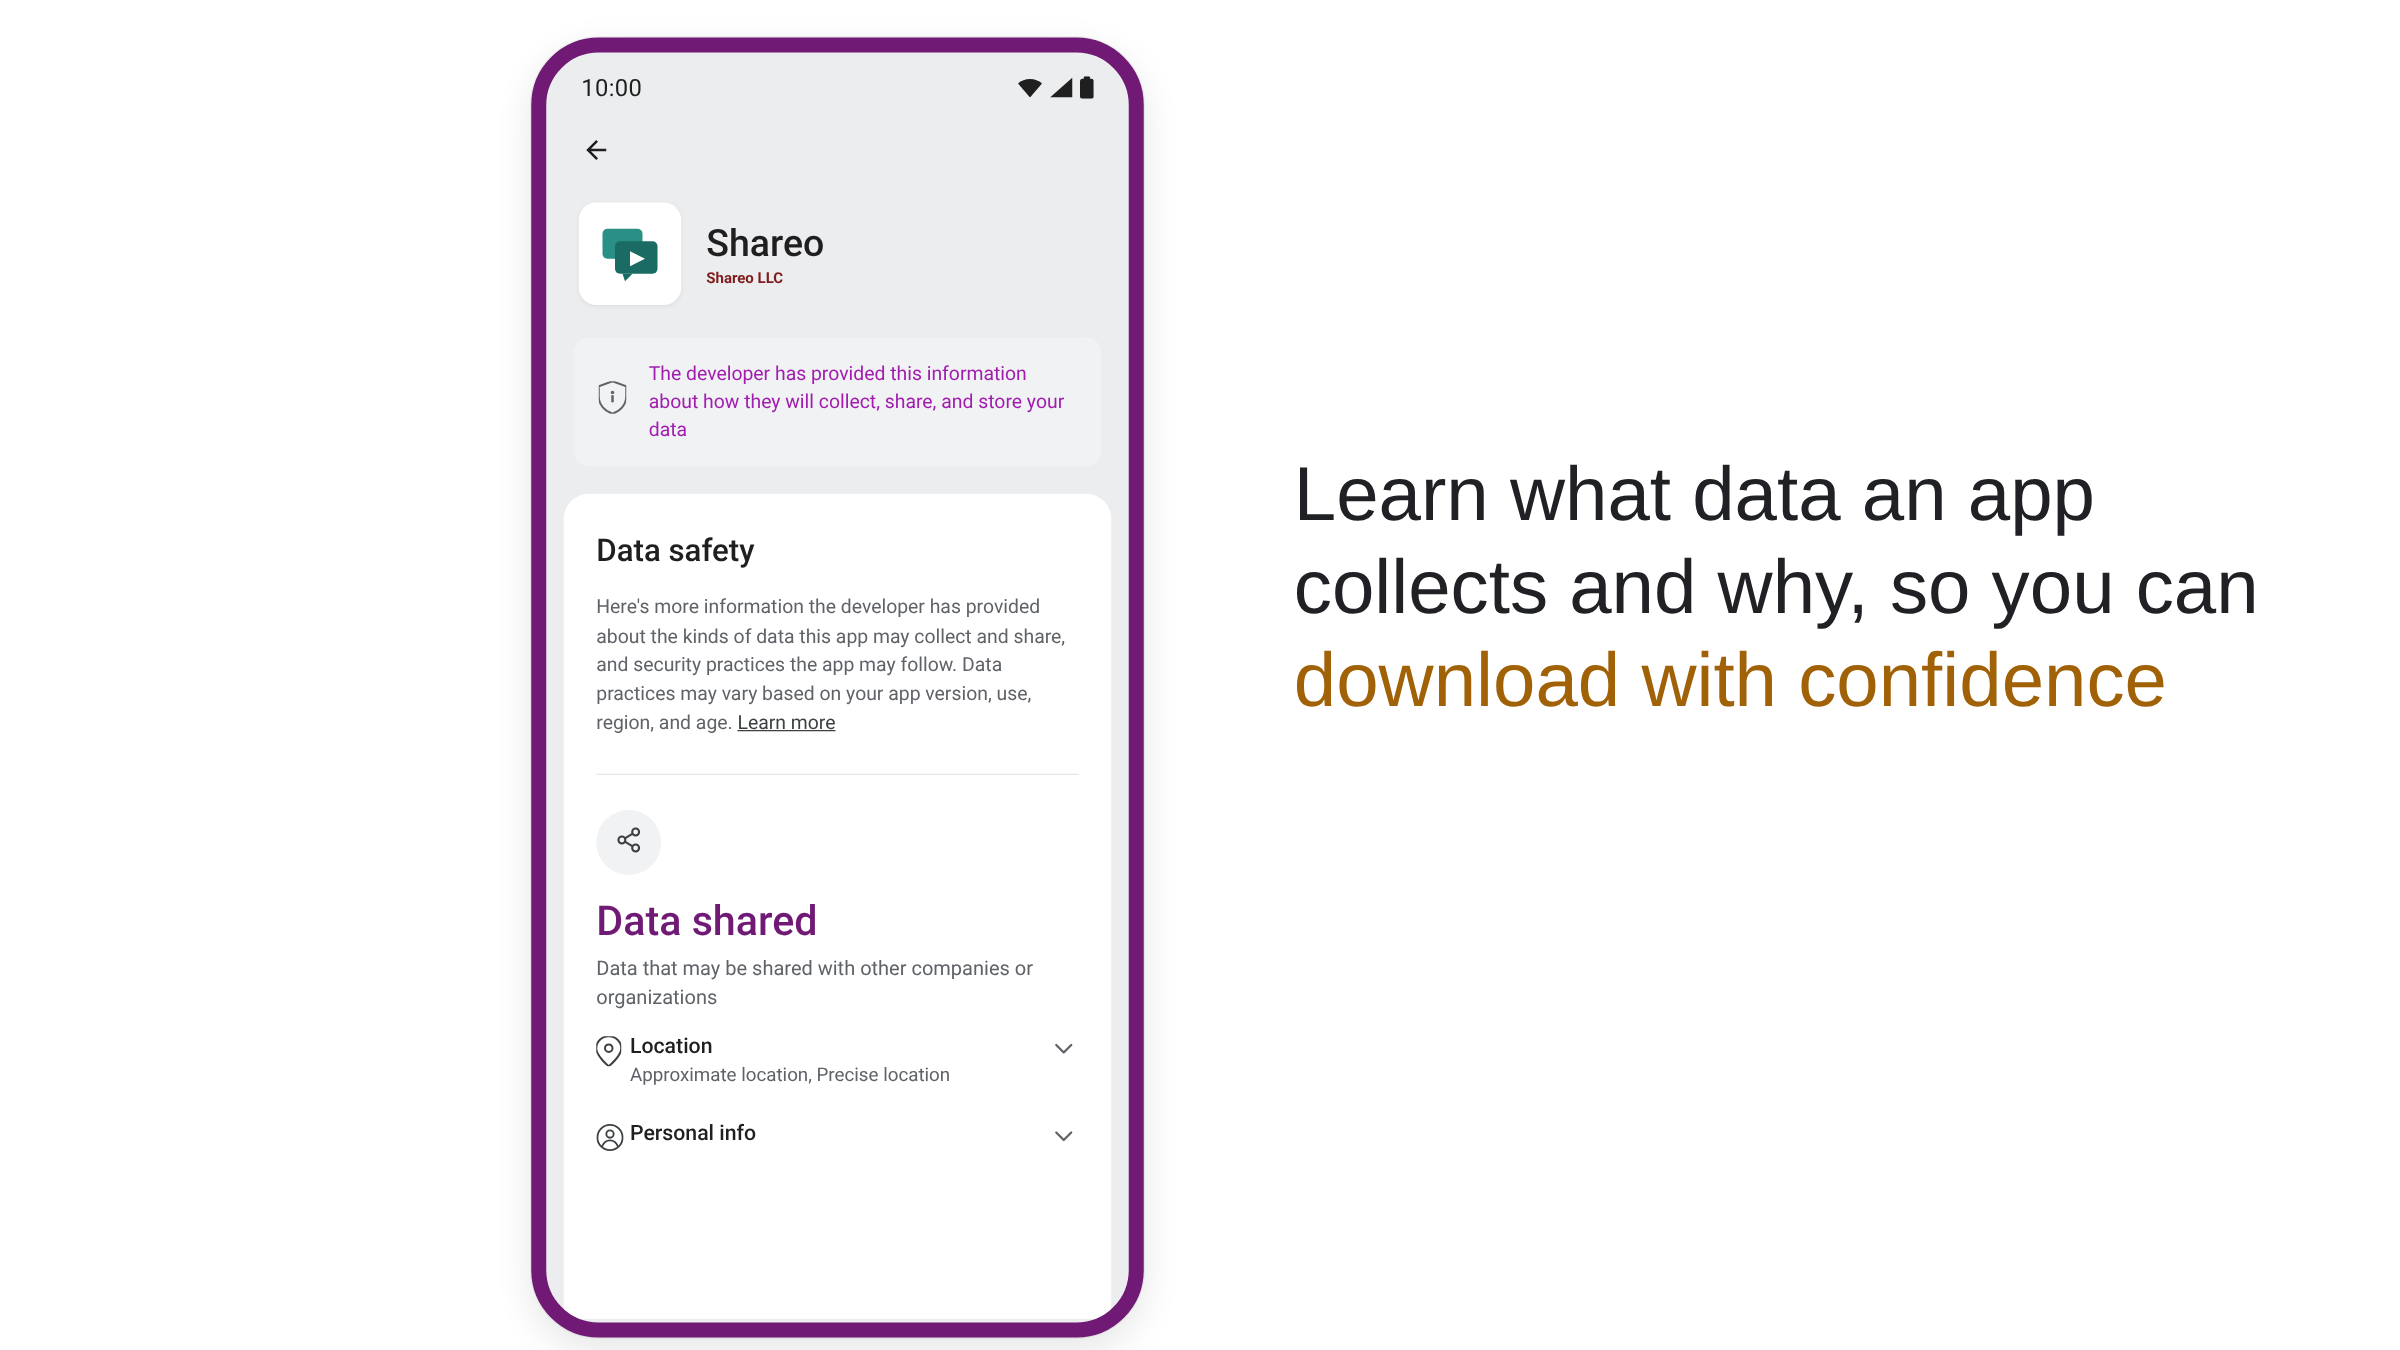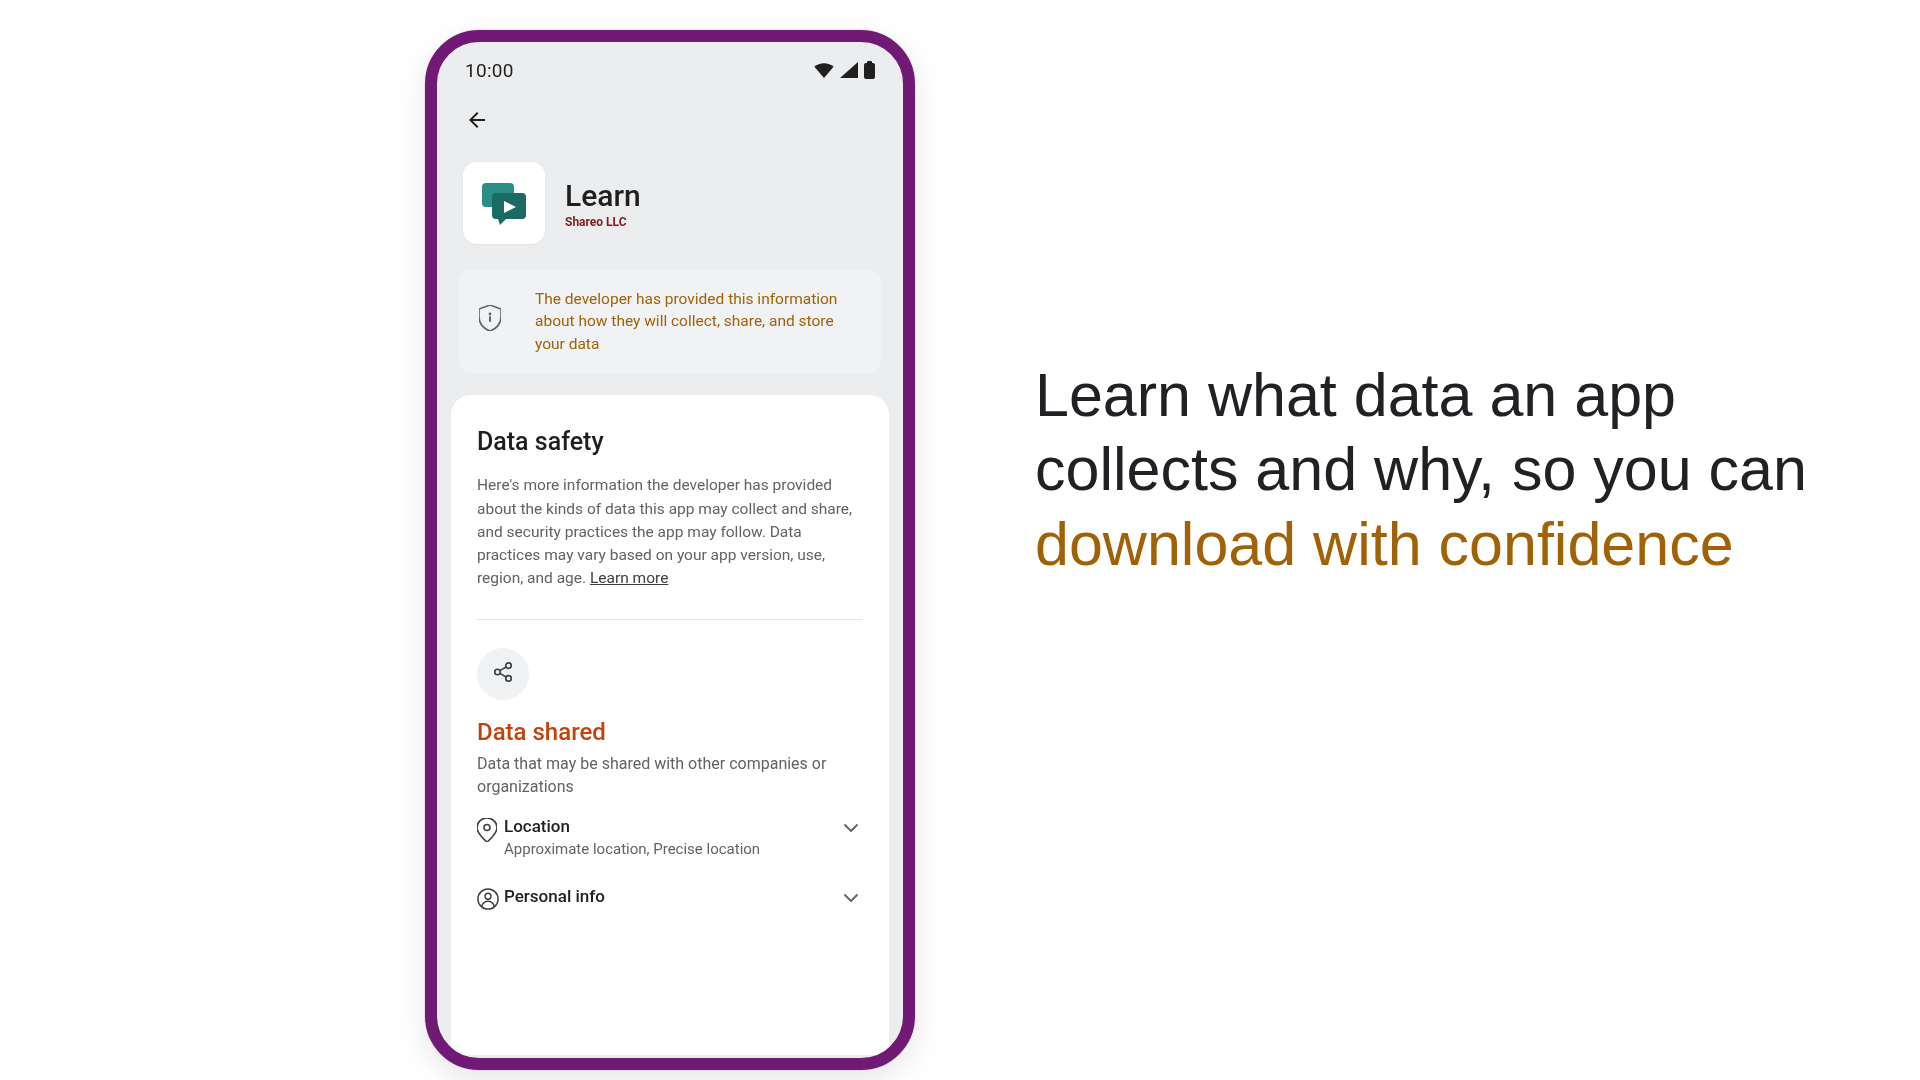--- a/index.html
+++ b/index.html
@@ -32,38 +32,38 @@
   .app-icon {
     width: 82px; height: 82px; background: #fff; border-radius: 14px;
     display: flex; align-items: center; justify-content: center;
     box-shadow: 0 1px 3px rgba(0,0,0,0.05);
   }
   .app-title { font-size: 30px; font-weight: 500; color: #1f1f1f; margin-bottom: 2px; }
   .app-dev   { font-size: 12px; color: #7f1d1d; font-weight: bold; }
   
   .info-banner {
     margin: 0 22px 22px; background: #f1f2f4; border-radius: 12px;
-    padding: 18px 20px; display: flex; gap: 32px; align-items: center;
-    color: #a16207; font-size: 15.5px; line-height: 1.45;
+    padding: 18px 20px; display: flex; gap: 16px; align-items: center;
+    color: #a21caf; font-size: 15.5px; line-height: 1.45;
   }
   .shield-icon { flex: 0 0 24px; }
   
   .card {
     background: #fff; margin: 0 14px; border-radius: 20px 20px 0 0;
     padding: 32px 26px 0 26px; height: 660px;
   }
   .card-title { font-size: 25px; font-weight: 500; color: #1f1f1f; margin-bottom: 18px; }
   .card-desc { font-size: 15.5px; color: #5f6368; line-height: 1.5; margin-top: 11px; }
   .learn-more { color: #3c4043; text-decoration: underline; cursor: pointer; }
   .divider { border: none; border-top: 1px solid #e6e6e6; margin: 28px 0; }
   .share-icon-circle {
     width: 52px; height: 52px; border-radius: 50%; background: #f1f2f4;
     display: flex; align-items: center; justify-content: center; margin-bottom: 18px;
   }
-  .section-title { font-size: 24px; font-weight: 500; color: #c2410c; margin-bottom: 6px; }
+  .section-title { font-size: 33px; font-weight: 500; color: #701a75; margin-bottom: 6px; }
   .section-sub { font-size: 16px; color: #5f6368; line-height: 1.45; margin-bottom: 4px; }
   .data-row { display: flex; align-items: flex-start; gap: 3px; padding: 14px 0; cursor: pointer; }
   .data-row .row-icon { flex: 0 0 24px; margin-top: 2px; }
   .data-row .row-body { flex: 1; }
   .data-row .row-title { font-size: 17px; color: #1f1f1f; font-weight: 500; }
   .data-row .row-sub { font-size: 15px; color: #5f6368; margin-top: 4px; }
   .data-row .chevron { flex: 0 0 20px; margin-top: 4px; }
   
   .headline {
     position: absolute; left: 1035px; top: 358px; right: 88px;
@@ -117,21 +117,21 @@
         <div class="app-header">
           <div class="app-icon">
             <svg width="56" height="56" viewBox="0 0 56 56">
               <rect x="6" y="8" width="32" height="24" rx="4" fill="#2a8f85"></rect>
               <rect x="16" y="18" width="34" height="26" rx="4" fill="#1a6b63"></rect>
               <path d="M28 26 L40 32 L28 38 Z" fill="#ffffff"></path>
               <path d="M22 44 L30 44 L24 50 Z" fill="#1a6b63"></path>
             </svg>
           </div>
           <div>
-            <div class="app-title">Learn</div>
+            <div class="app-title">Shareo</div>
             <div class="app-dev">Shareo LLC</div>
           </div>
         </div>
 
         <div class="info-banner">
           <span class="shield-icon">
             <svg width="22" height="26" viewBox="0 0 22 26">
                 <path d="M11 0 L22 4 V12 C22 19 17 24 11 26 C5 24 0 19 0 12 V4 Z" fill="none" stroke="#5f6368" stroke-width="1.6"></path>
                 <circle cx="11" cy="9" r="1.4" fill="#5f6368"></circle>
                 <rect x="10" y="11" width="2" height="6" rx="1" fill="#5f6368"></rect>

